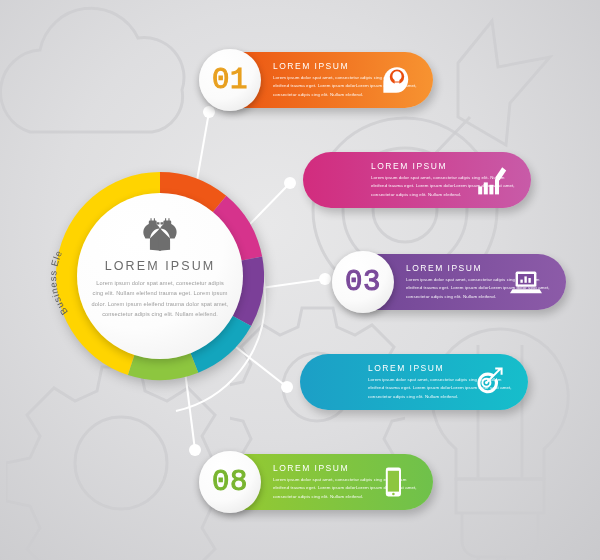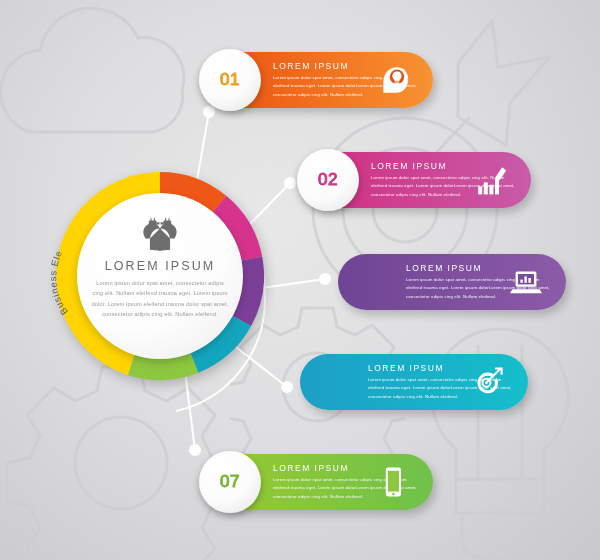--- a/index.html
+++ b/index.html
@@ -47,23 +47,23 @@
   
   .row{position:absolute;height:56px;border-radius:28px;
        box-shadow:3px 5px 9px rgba(0,0,0,.20);}
   .num-badge{
     position:absolute;left:-6px;top:-3px;width:62px;height:62px;border-radius:50%;
     background:radial-gradient(circle at 34% 26%, #ffffff 0%, #fbfbfb 55%, #e4e4e4 100%);
     box-shadow:0 3px 7px rgba(0,0,0,.28);
     display:flex;align-items:center;justify-content:center;
   }
   .num{
-    font-size:17px;font-weight:400;letter-spacing:.5px;
+    font-size:29px;font-weight:400;letter-spacing:.5px;
     -webkit-text-stroke:1.1px currentColor;color:transparent;
-    font-family:Liberation Sans, sans-serif;
+    font-family:Liberation Mono, monospace;
   }
   .txt{position:absolute;left:68px;top:9px;width:150px;color:#fff;}
   .txt .hd{font-size:8.5px;letter-spacing:1.5px;margin-bottom:2.5px;}
   .txt .bd{font-size:4.4px;line-height:1.95;letter-spacing:.1px;opacity:.94;filter:blur(.2px);}
   .row-icon{position:absolute;right:24px;top:12px;width:32px;height:32px;}
   .row-icon svg{width:100%;height:100%;fill:#fff;}
 </style>
 </head>
 <body>
 
@@ -168,37 +168,37 @@
           <div class="hd">LOREM IPSUM</div>
           <div class="bd">Lorem ipsum dolor spat amet, consectetur adipis cing elit. Nullam eleifend trauma eget. Lorem ipsum dolorLorem ipsum dolor spat amet, consectetur adipis cing elit. Nullam eleifend.</div>
         </div>
         <div class="row-icon"><svg viewBox="0 0 40 40">
             <path d="M8 36 V22 C8 11 16 4 25 4 c9 0 14 7 14 15 0 9 -6 17 -15 17 z"></path>
             <circle cx="25" cy="16" r="9" fill="#EA4E0E"></circle>
             <path d="M25 9 a6 6 0 0 1 3 11 v2 h-6 v-2 a6 6 0 0 1 3 -11 z M22 23 h6 v2 h-6 z M23 26 h4 v1.5 h-4 z" fill="#fff"></path>
           </svg></div>
       </div>
       <div class="row" style="left: 303px; top: 152px; width: 228px; background: linear-gradient(to right, rgb(210, 44, 126) 0%, rgb(200, 91, 168) 100%);">
-        <div class="num-badge">
-          <span class="num" style="color:#C93C86">02</span>
-        </div>
         <div class="txt">
           <div class="hd">LOREM IPSUM</div>
           <div class="bd">Lorem ipsum dolor spat amet, consectetur adipis cing elit. Nullam eleifend trauma eget. Lorem ipsum dolorLorem ipsum dolor spat amet, consectetur adipis cing elit. Nullam eleifend.</div>
         </div>
         <div class="row-icon"><svg viewBox="0 0 40 40">
             <rect x="4" y="28" width="5" height="10"></rect>
             <rect x="11" y="23" width="5" height="15"></rect>
             <rect x="18" y="26" width="5" height="12"></rect>
             <rect x="25" y="19" width="5" height="19"></rect>
             <path d="M26 16 L34 4 l5 4 l-8 12 l-5 2 z"></path>
             <path d="M26 16 l5 4 l-5 2 z"></path>
           </svg></div>
       </div>
       <div class="row" style="left: 338px; top: 254px; width: 228px; background: linear-gradient(to right, rgb(111, 68, 148) 0%, rgb(140, 91, 168) 100%);">
+        <div class="num-badge">
+          <span class="num" style="color:#7B4A9B">03</span>
+        </div>
         <div class="txt">
           <div class="hd">LOREM IPSUM</div>
           <div class="bd">Lorem ipsum dolor spat amet, consectetur adipis cing elit. Nullam eleifend trauma eget. Lorem ipsum dolorLorem ipsum dolor spat amet, consectetur adipis cing elit. Nullam eleifend.</div>
         </div>
         <div class="row-icon"><svg viewBox="0 0 40 40">
             <rect x="7" y="7" width="26" height="19" rx="2"></rect>
             <rect x="10" y="10" width="20" height="13" fill="#7B4A9B"></rect>
             <rect x="13" y="17" width="3" height="4" fill="#fff"></rect>
             <rect x="18" y="13" width="3" height="8" fill="#fff"></rect>
             <rect x="23" y="15" width="3" height="6" fill="#fff"></rect>
@@ -212,21 +212,21 @@
         </div>
         <div class="row-icon"><svg viewBox="0 0 40 40">
             <path d="M18 34 a13 13 0 1 1 10 -23 l-3 3 a9 9 0 1 0 3 4 l3 -3 a13 13 0 0 1 -13 19 z"></path>
             <circle cx="18" cy="21" r="5" fill="none" stroke="#fff" stroke-width="2.5"></circle>
             <circle cx="18" cy="21" r="1.8"></circle>
             <path d="M18 21 L36 3 M29 3 h8 v8" stroke="#fff" stroke-width="2.5" fill="none"></path>
           </svg></div>
       </div>
       <div class="row" style="left: 205px; top: 454px; width: 228px; background: linear-gradient(to right, rgb(154, 202, 46) 0%, rgb(111, 193, 75) 100%);">
         <div class="num-badge">
-          <span class="num" style="color:#79B530">07</span>
+          <span class="num" style="color:#79B530">08</span>
         </div>
         <div class="txt">
           <div class="hd">LOREM IPSUM</div>
           <div class="bd">Lorem ipsum dolor spat amet, consectetur adipis cing elit. Nullam eleifend trauma eget. Lorem ipsum dolorLorem ipsum dolor spat amet, consectetur adipis cing elit. Nullam eleifend.</div>
         </div>
         <div class="row-icon"><svg viewBox="0 0 40 40">
             <rect x="11" y="2" width="19" height="36" rx="3"></rect>
             <rect x="13.5" y="6" width="14" height="26" fill="#8DC63F"></rect>
             <circle cx="20.5" cy="35" r="1.6" fill="#8DC63F"></circle>
           </svg></div>

